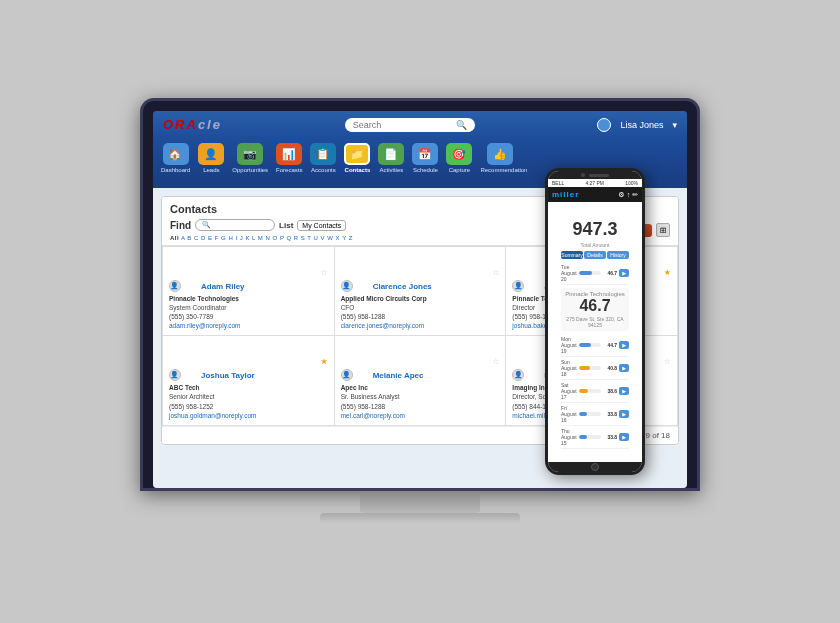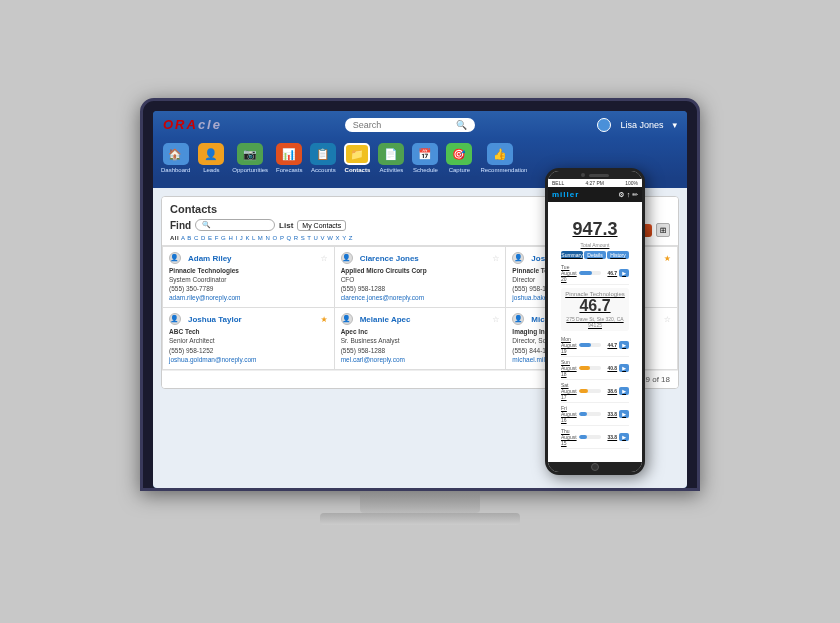--- a/index.html
+++ b/index.html
@@ -263,21 +263,22 @@
     }
     .contact-card-header {
       display: flex;
       align-items: center;
       justify-content: space-between;
       margin-bottom: 2px;
     }
     .contact-avatar-row {
       display: flex;
       align-items: center;
-      gap: 7px;
+      gap: 20px;
+      margin-top: 28px;
     }
     .contact-avatar {
       width: 12px;
       height: 12px;
       border-radius: 50%;
       background: #ddd;
       border: 1px solid #bbb;
       display: flex;
       align-items: center;
       justify-content: center;
@@ -378,21 +379,20 @@
     .phone-header-icons {
       display: flex;
       gap: 2px;
       font-size: 7px;
       color: white;
     }
     .phone-content {
       background: white;
       min-height: 200px;
       padding: 13px;
-      text-decoration: underline;
     }
     .phone-big-number {
       font-size: 18px;
       font-weight: bold;
       color: #333;
       text-align: center;
       padding: 4px 0 2px;
     }
     .phone-sub-label {
       font-size: 5px;

